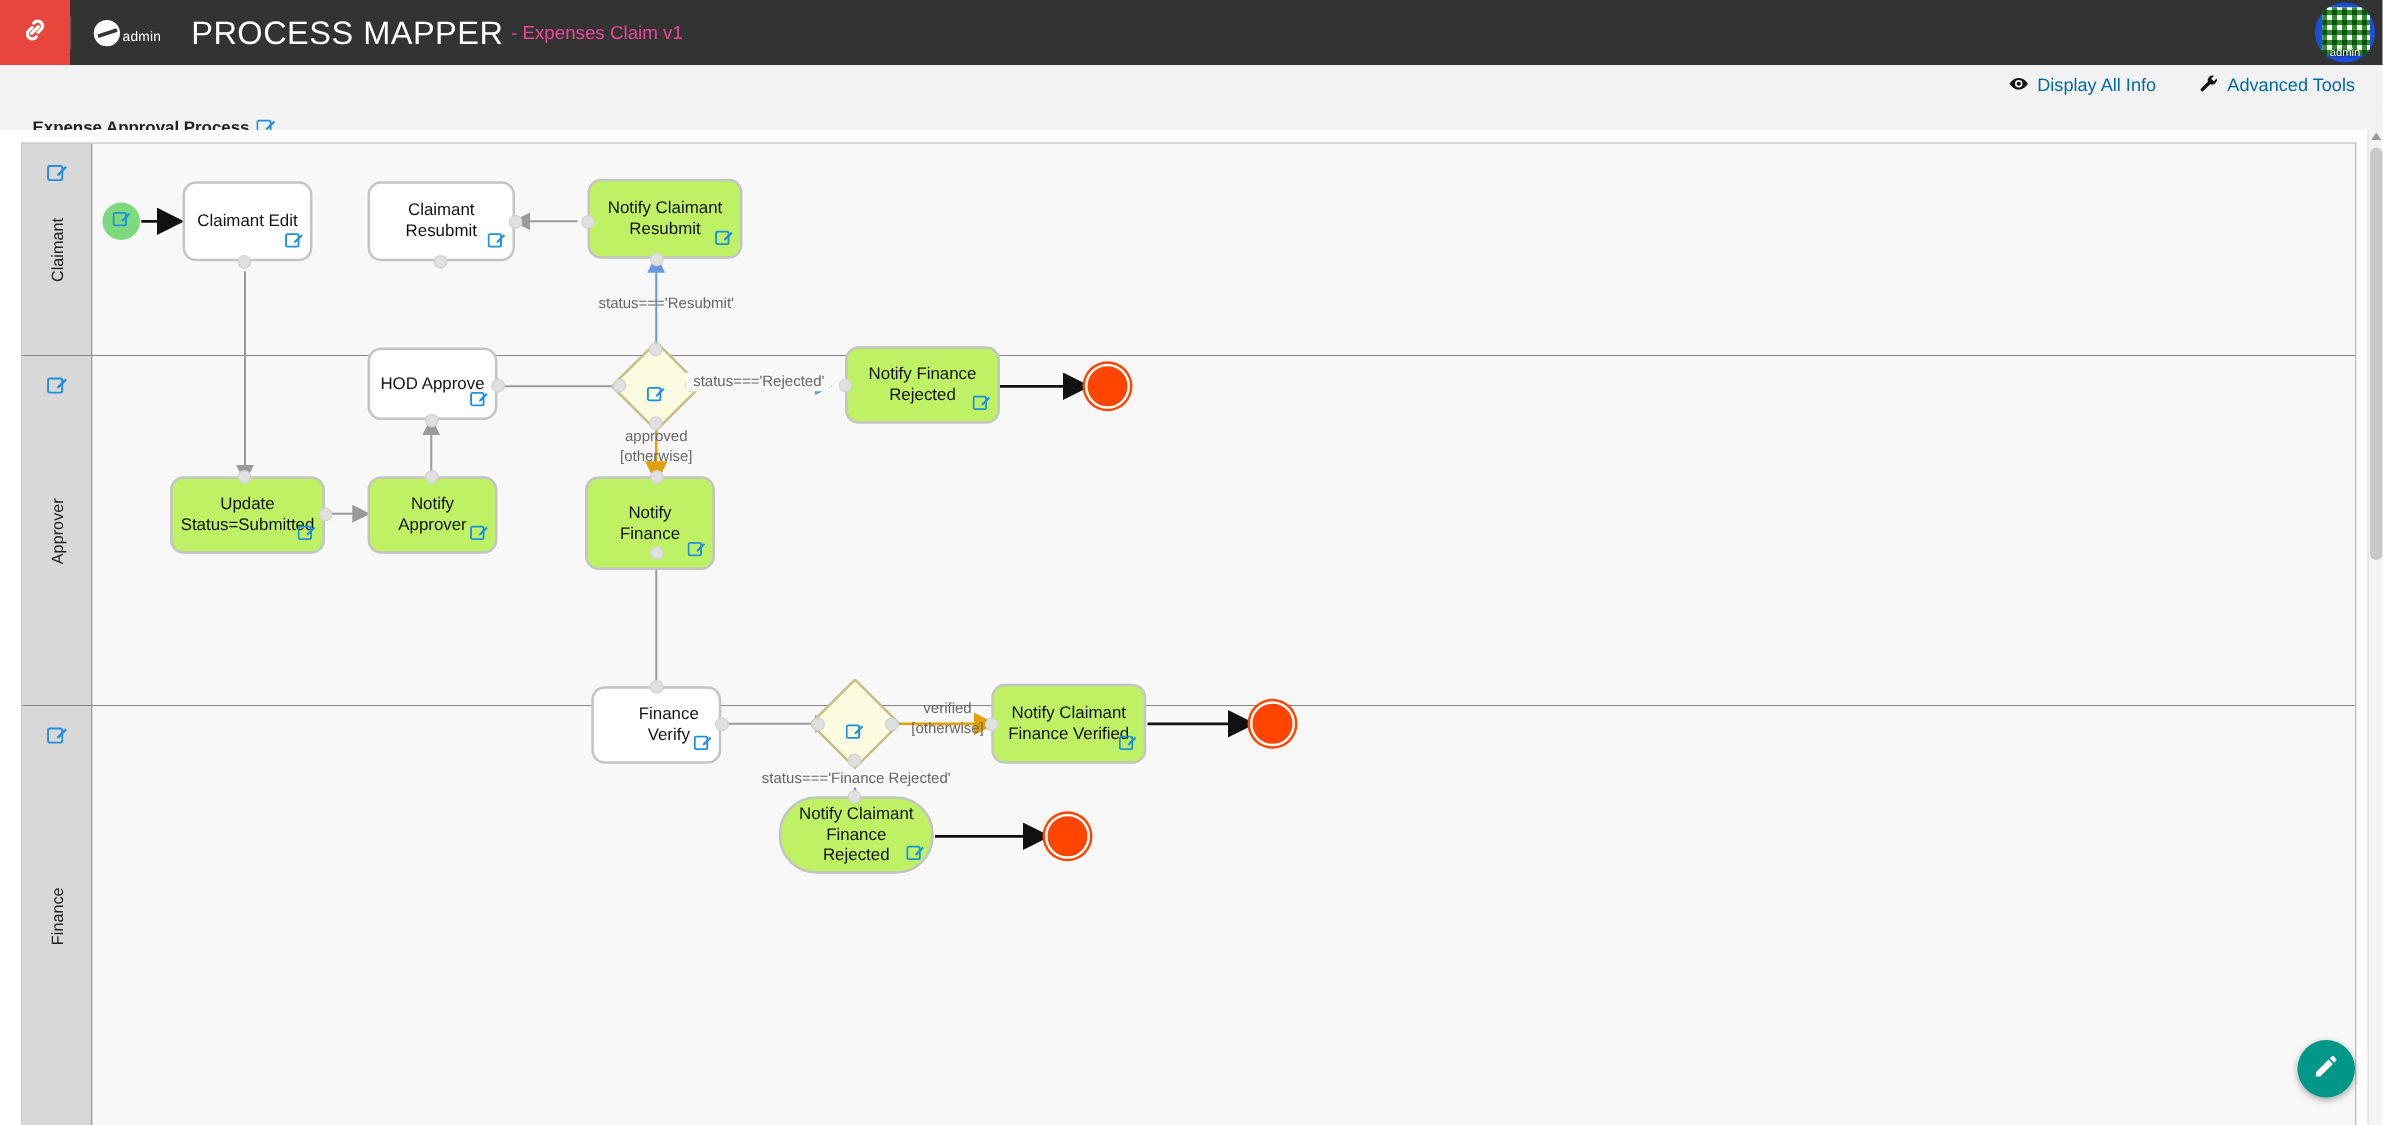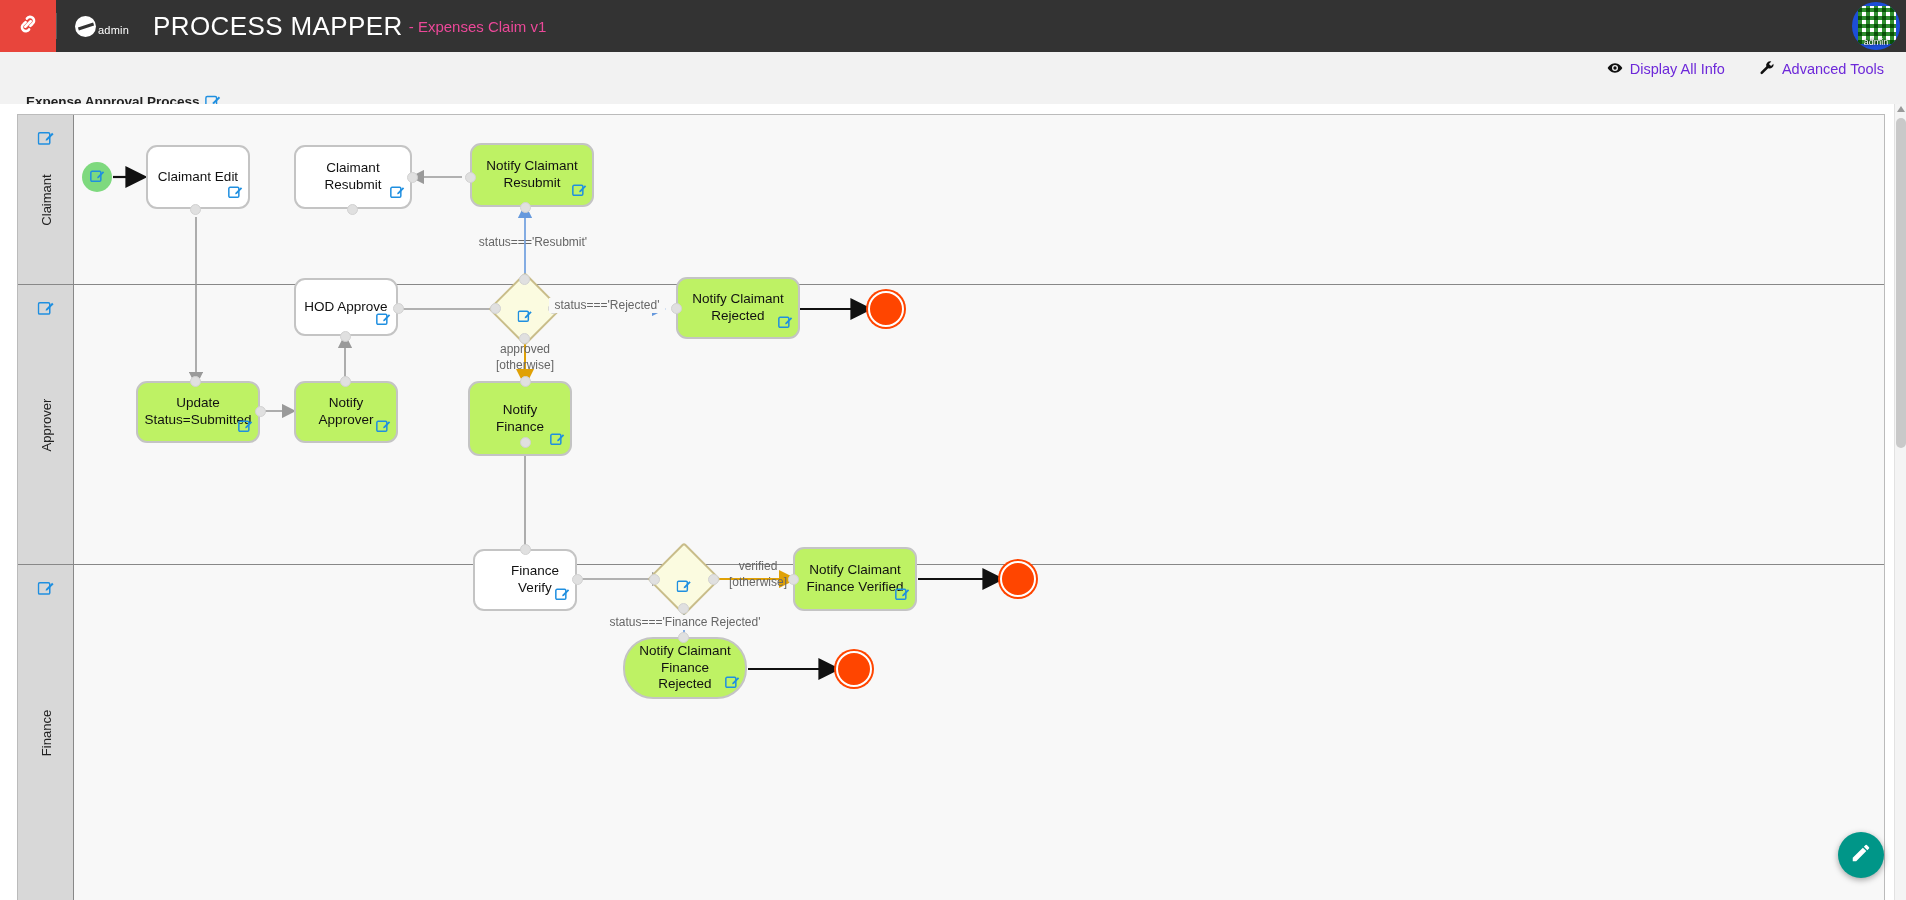--- a/index.html
+++ b/index.html
@@ -72,21 +72,21 @@
   
   .subbar {
     position: absolute; left: 0; top: 52px;
     width: 1906px; height: 34px;
     background: #f2f2f2;
     display: flex; align-items: center; justify-content: flex-end;
     padding-right: 22px;
   }
   .tool-link {
     display: flex; align-items: center; gap: 7px;
-    margin-left: 34px; color: #6d28d9; font-size: 14.5px; cursor: pointer;
+    margin-left: 34px; color: #0369a1; font-size: 14.5px; cursor: pointer;
   }
   .tool-link svg { width: 16px; height: 16px; fill: #111; }
 
   
   .proc-head {
     position: absolute; left: 0; top: 86px;
     width: 1906px; height: 30px;
     background: #f2f2f2;
     display: flex; align-items: center;
     padding-left: 26px;
@@ -420,21 +420,21 @@
     <div class="dot" style="left:530px; top:188px;"></div>
     <div class="dot" style="left:472px; top:188px;"></div>
     <div class="dot" style="left:501px; top:218px;"></div>
 
     <div class="edge-label" style="left:531px; top:183px; width:116px; background:#f8f8f8;">status==='Rejected'</div>
 
     <div class="edge-label" style="left:455px; top:227px; width:104px;">approved</div>
     <div class="edge-label" style="left:455px; top:243px; width:104px;">[otherwise]</div>
 
     <div class="node green" style="left:658px; top:162px; width:124px; height:62px;">
-      <span>Notify Claimant Rejected</span>
+      <span>Notify Finance Rejected</span>
       <span class="node-edit">
         <svg viewBox="0 0 18 18">
             <rect x="1" y="4" width="12" height="12" rx="1.5" fill="none" stroke="#1f8fe0" stroke-width="1.8"></rect>
             <path d="M9 10.5 L15.5 4 L17 5.5 L10.5 12 L8.6 12.4 Z" fill="#1f8fe0"></path>
           </svg>
       </span>
     </div>
     <div class="dot" style="left:653px; top:188px;"></div>
 
     <div class="end-event" style="left:850px; top:176px;"></div>

